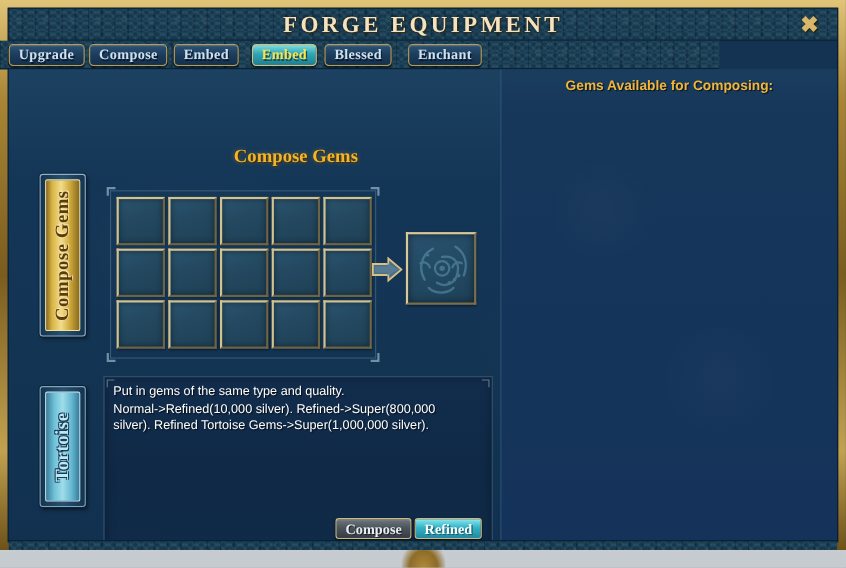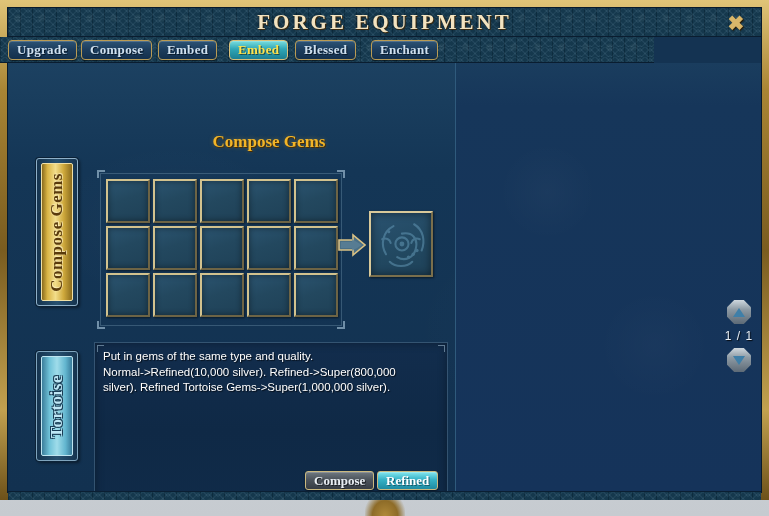--- a/index.html
+++ b/index.html
@@ -507,30 +507,22 @@
 
         <div id="info-text">Put in gems of the same type and quality.
  Normal-&gt;Refined(10,000 silver). Refined-&gt;Super(800,000
  silver). Refined Tortoise Gems-&gt;Super(1,000,000 silver).</div>
       </div>
     </div>
 
     <div id="panel-divider"></div>
 
     <div id="right-panel">
-
-      <div id="pagination">
-        <div class="page-arrow up">
-          <span class="tri"></span>
-        </div>
-        <div id="page-indicator">1 / 1</div>
-        <div class="page-arrow down">
-          <span class="tri"></span>
-        </div>
-      </div>
+      <div id="inventory-title">Gems Available for Composing:</div>
+
     </div>
   </div>
 
   <div class="action-btn" id="compose-button">Compose</div>
   <div class="action-btn" id="cancel-button">Refined</div>
 
   <div id="bottom-border" class="damask"></div>
 </div>
 
 </body></html>

